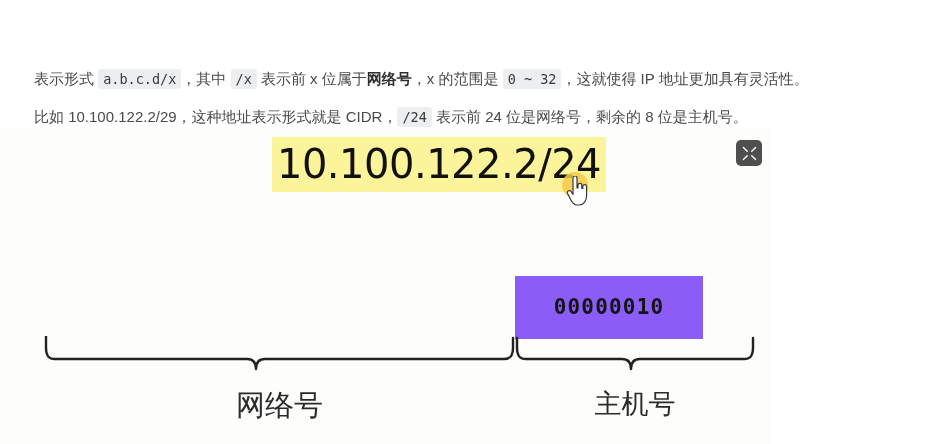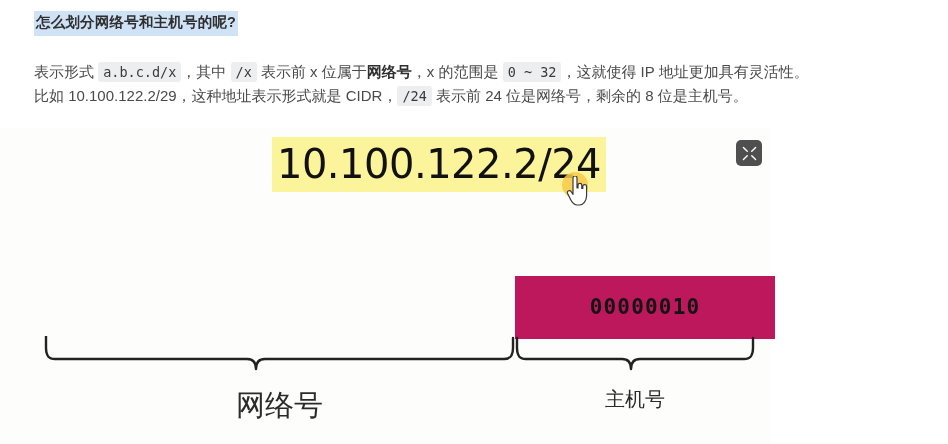--- a/index.html
+++ b/index.html
@@ -38,21 +38,21 @@
     line-height: 1.35;
     white-space: nowrap;
   }
 
   .para {
     position: absolute;
     left: 34px;
     top: 60px;
     width: 890px;
     font-size: 15px;
-    line-height: 24px;
+    line-height: 38px;
     color: #4a4a4a;
   }
   .para .ln { display: block; white-space: nowrap; }
 
   code.inl {
     font-family: "DejaVu Sans Mono", "Liberation Mono", monospace;
     background: #eceef0;
     border-radius: 3px;
     padding: 2px 5px;
     font-size: 13.5px;
@@ -132,23 +132,23 @@
     left: 44px;
     top: 148px;
     width: 471px;
     height: 63px;
     background: #c8def5;
   }
   .bar-host {
     position: absolute;
     left: 515px;
     top: 148px;
-    width: 260px;
+    width: 188px;
     height: 63px;
-    background: #be185d;
+    background: #8b5cf6;
   }
   .bar-label {
     position: absolute;
     left: 0;
     top: 0;
     width: 100%;
     height: 63px;
     line-height: 63px;
     text-align: center;
     font-family: "DejaVu Sans Mono", "Liberation Mono", monospace;
@@ -176,31 +176,30 @@
     font-size: 29px;
     color: #2b2b2b;
     font-family: "DejaVu Sans", sans-serif;
   }
   .cap-host {
     position: absolute;
     left: 515px;
     top: 258px;
     width: 240px;
     text-align: center;
-    font-size: 20px;
+    font-size: 27px;
     color: #2b2b2b;
     font-family: "DejaVu Sans", sans-serif;
   }
 </style>
 </head>
 <body>
 
 <div class="article">
 
-  <div class="heading">怎么划分网络号和主机号的呢?</div>
 
   <div class="para">
     <span class="ln">
       <span>表示形式 </span><code class="inl">a.b.c.d/x</code><span>，其中 </span><code class="inl">/x</code><span> 表示前 x 位属于</span><span class="bold">网络号</span><span>，x 的范围是 </span><code class="inl">0 ~ 32</code><span>，这就使得 IP 地址更加具有灵活性。</span>
     </span>
     <span class="ln">
       <span>比如 10.100.122.2/29，这种地址表示形式就是 CIDR，</span><code class="inl">/24</code><span> 表示前 24 位是网络号，剩余的 8 位是主机号。</span>
     </span>
   </div>
 

